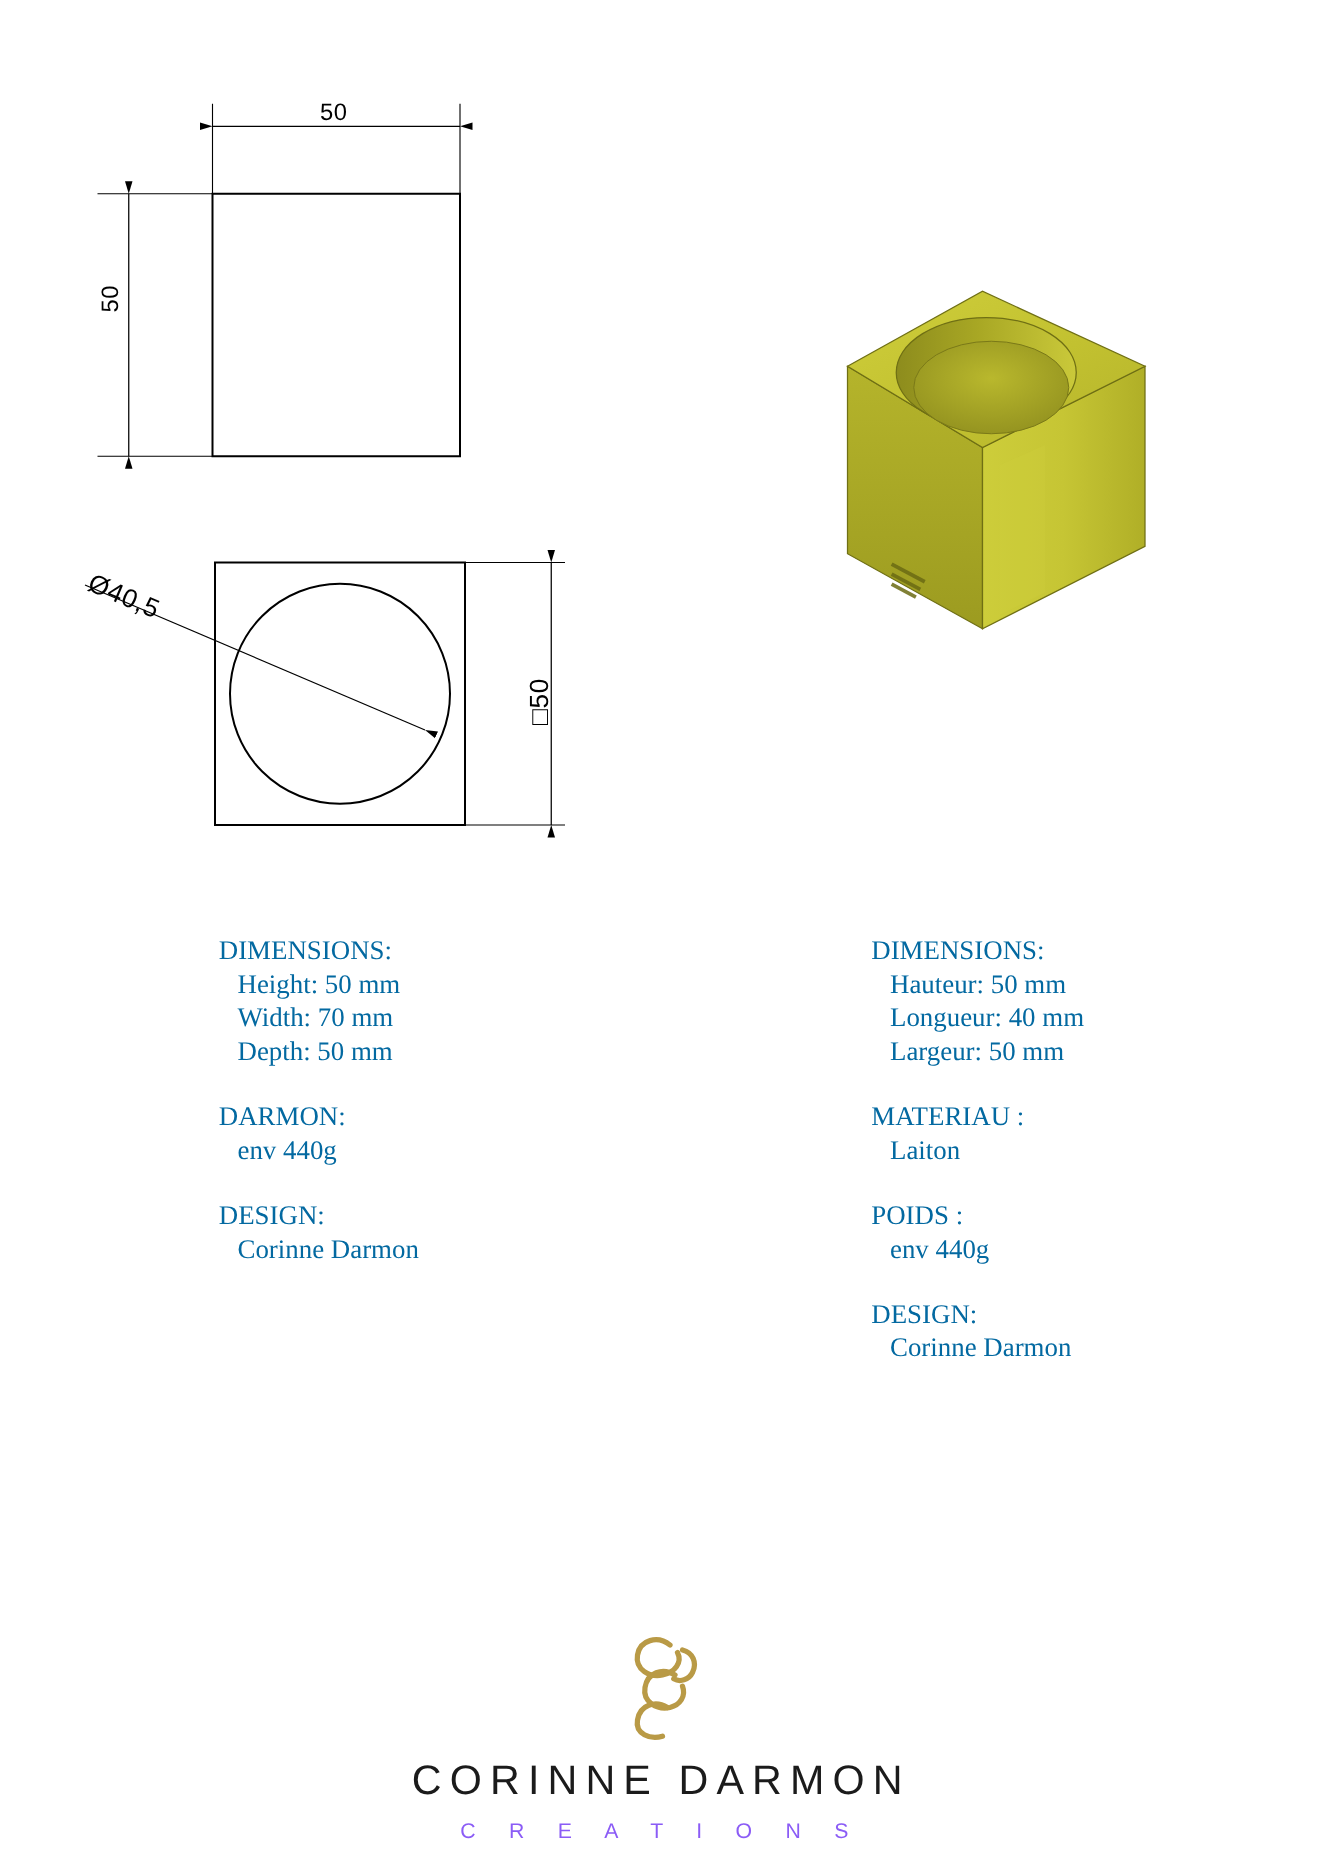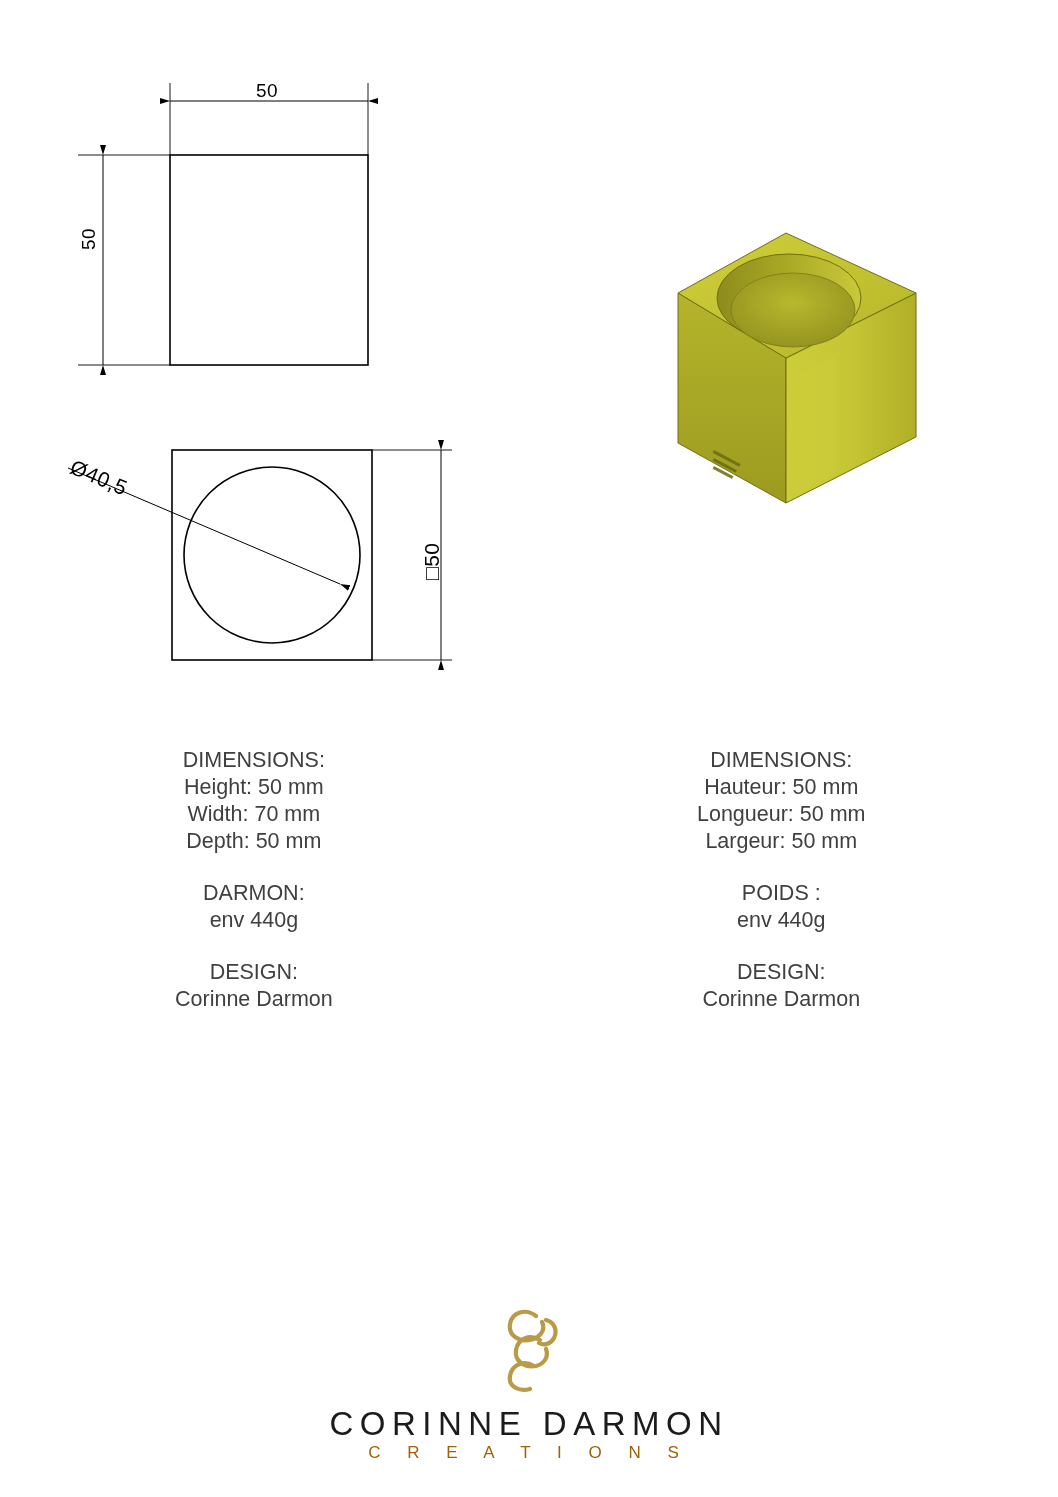--- a/index.html
+++ b/index.html
@@ -30,33 +30,32 @@
     font-family: "Liberation Sans", sans-serif;
     font-size: 19px;
     color: #000;
     letter-spacing: 0.5px;
     white-space: nowrap;
   }
 
   
   .spec-block {
     position: absolute;
-    font-family: Liberation Sans, sans-serif;
+    font-family: Liberation Serif, serif;
     font-size: 21.5px;
     line-height: 27px;
-    color: #404040;
-    text-align: center;
+    color: #0369a1;
   }
   #spec-en { left: 175px; top: 747px; }
   #spec-fr { left: 697px; top: 747px; }
 
   .spec-group { margin-bottom: 25px; }
   .spec-group:last-child { margin-bottom: 0; }
   .spec-heading { display: block; }
-  .spec-line { display: block; }
+  .spec-line { display: block; margin-left: 15px; }
 
   
   #brand-footer {
     position: absolute;
     left: 0;
     top: 1300px;
     width: 1058px;
     text-align: center;
   }
   #brand-mark {
@@ -69,25 +68,25 @@
     display: block;
     margin-top: 10px;
     font-family: "Liberation Sans", sans-serif;
     font-size: 33px;
     letter-spacing: 6.5px;
     color: #1b1b1b;
     font-weight: 400;
   }
   #brand-sub {
     display: block;
-    margin-top: 0;
+    margin-top: 12px;
     font-family: "Liberation Sans", sans-serif;
     font-size: 17px;
     letter-spacing: 11px;
-    color: #a16207;
+    color: #8b5cf6;
   }
 </style>
 </head>
 <body>
 
 <div id="drawing-area">
 
   <svg width="1058" height="700" viewBox="0 0 1058 700">
     <defs>
       <marker id="arrowStart" markerWidth="12" markerHeight="12" refX="10" refY="4" orient="auto" markerUnits="userSpaceOnUse">
@@ -191,22 +190,26 @@
   <div class="spec-group">
     <span class="spec-heading">DESIGN:</span>
     <span class="spec-line">Corinne Darmon</span>
   </div>
 </div>
 
 <div class="spec-block" id="spec-fr">
   <div class="spec-group">
     <span class="spec-heading">DIMENSIONS:</span>
     <span class="spec-line">Hauteur: 50 mm</span>
-    <span class="spec-line">Longueur: 50 mm</span>
+    <span class="spec-line">Longueur: 40 mm</span>
     <span class="spec-line">Largeur: 50 mm</span>
+  </div>
+  <div class="spec-group">
+    <span class="spec-heading">MATERIAU :</span>
+    <span class="spec-line">Laiton</span>
   </div>
   <div class="spec-group">
     <span class="spec-heading">POIDS :</span>
     <span class="spec-line">env 440g</span>
   </div>
   <div class="spec-group">
     <span class="spec-heading">DESIGN:</span>
     <span class="spec-line">Corinne Darmon</span>
   </div>
 </div>

